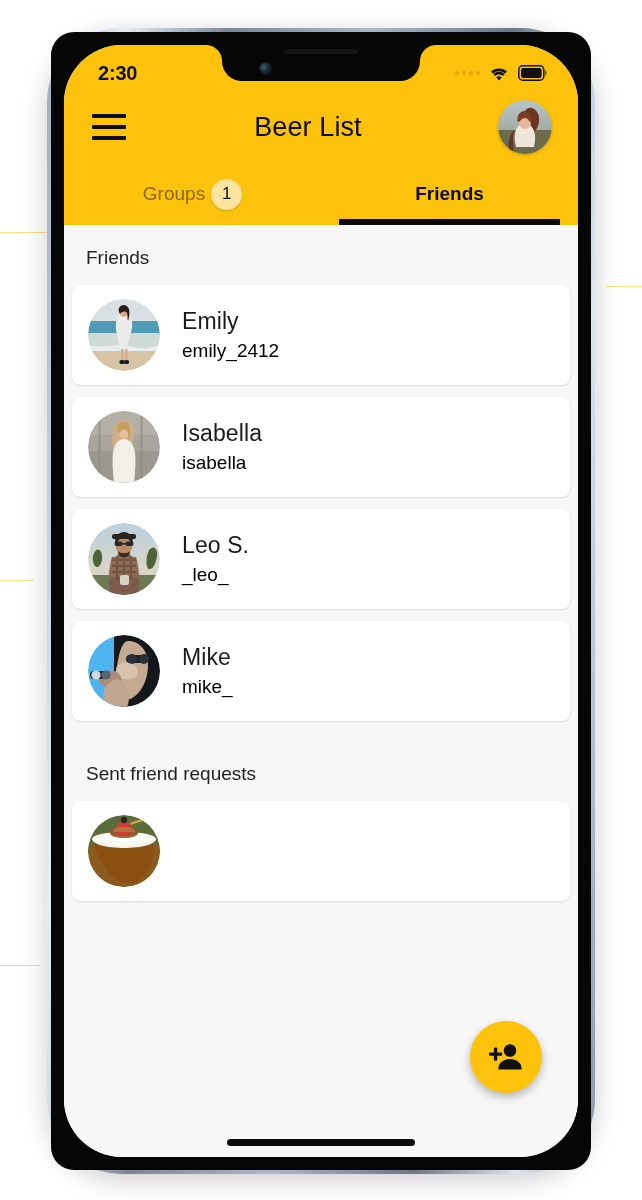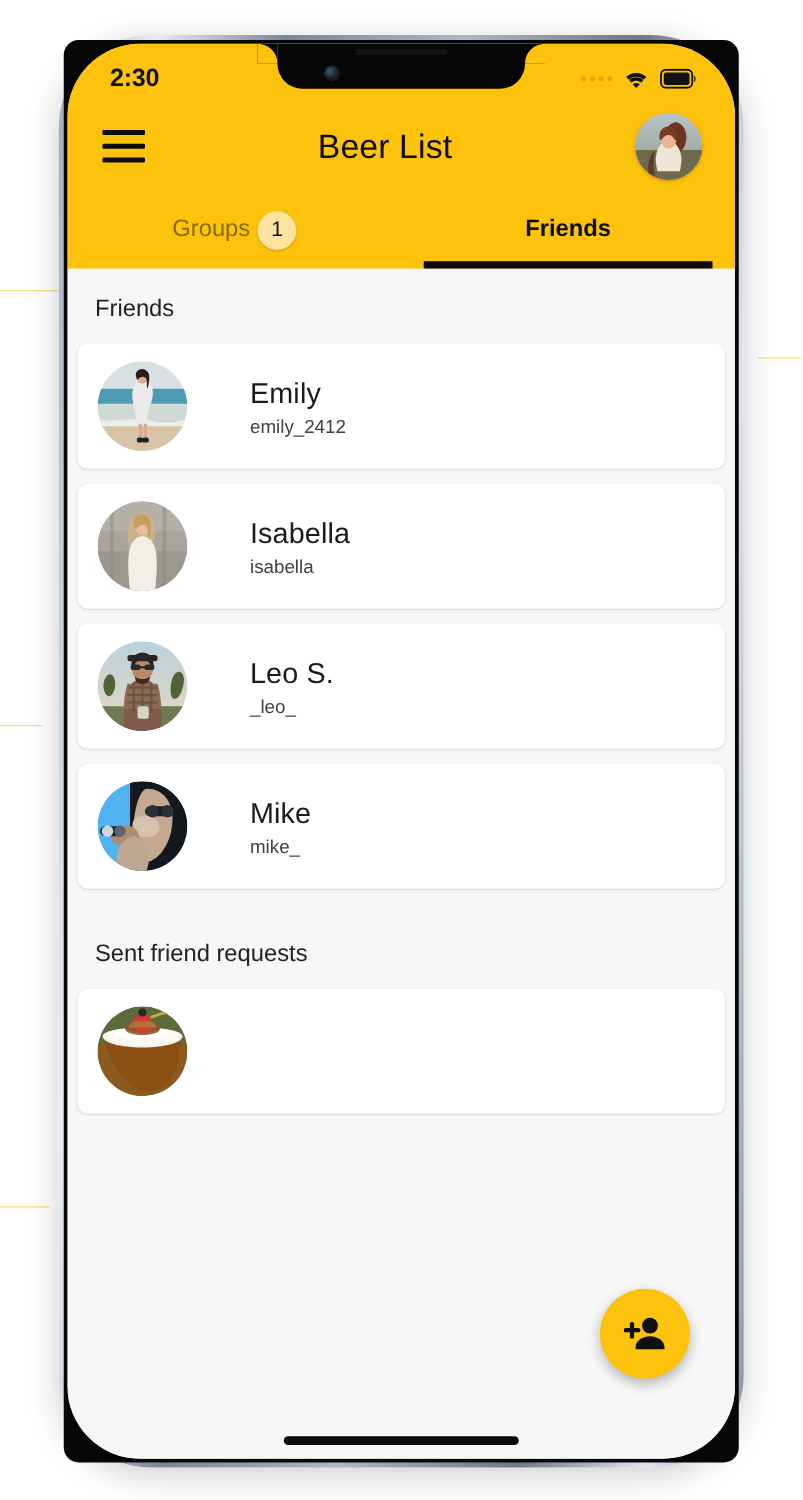--- a/index.html
+++ b/index.html
@@ -22,23 +22,23 @@
   .phone {
     position:absolute; left:47px; top:28px;
     width:548px; height:1146px;
     border-radius:74px;
     background:linear-gradient(95deg,#9fa8bd 0%,#e8edf5 12%,#7d8699 28%,#aeb7c8 50%,#6e7787 72%,#dfe5ef 88%,#8b94a6 100%);
     padding:4px;
     box-shadow:0 6px 26px rgba(30,34,44,.22);
   }
   .phone-inner {
     width:100%; height:100%;
-    border-radius:12px;
+    border-radius:23px;
     background:#060606;
-    padding:3px;
+    padding:13px;
   }
   .screen {
     position:relative;
     width:100%; height:100%;
     border-radius:58px;
     background:#f6f6f6;
     overflow:hidden;
   }
 
   
@@ -128,29 +128,28 @@
 
   
   .body { background:#f7f7f7; height:calc(100% - 180px); position:relative; }
   .section-title {
     font-size:19px; color:#222; padding:22px 0 16px 22px;
   }
   .card {
     background:#fff; margin:0 8px 12px 8px; border-radius:8px;
     display:flex; align-items:center; padding:14px 16px;
     box-shadow:0 1px 2px rgba(0,0,0,.10), 0 0 0 .5px rgba(0,0,0,.04);
-    gap:28px;
   }
   .card .av {
     width:72px; height:72px; border-radius:50%; overflow:hidden; flex:0 0 auto;
     margin-right:22px;
   }
   .card .txt { display:flex; flex-direction:column; gap:5px; }
   .nm { font-size:23px; color:#1b1b1b; letter-spacing:.1px; }
-  .un { font-size:15px; color:#404040; }
+  .un { font-size:19px; color:#000000; }
 
   
   .fab {
     position:absolute; right:36px; bottom:64px;
     width:72px; height:72px; border-radius:50%;
     background:#FDC20B; border:none; cursor:pointer;
     display:flex; align-items:center; justify-content:center;
     box-shadow:0 4px 10px rgba(0,0,0,.28);
   }
   .home-ind {

